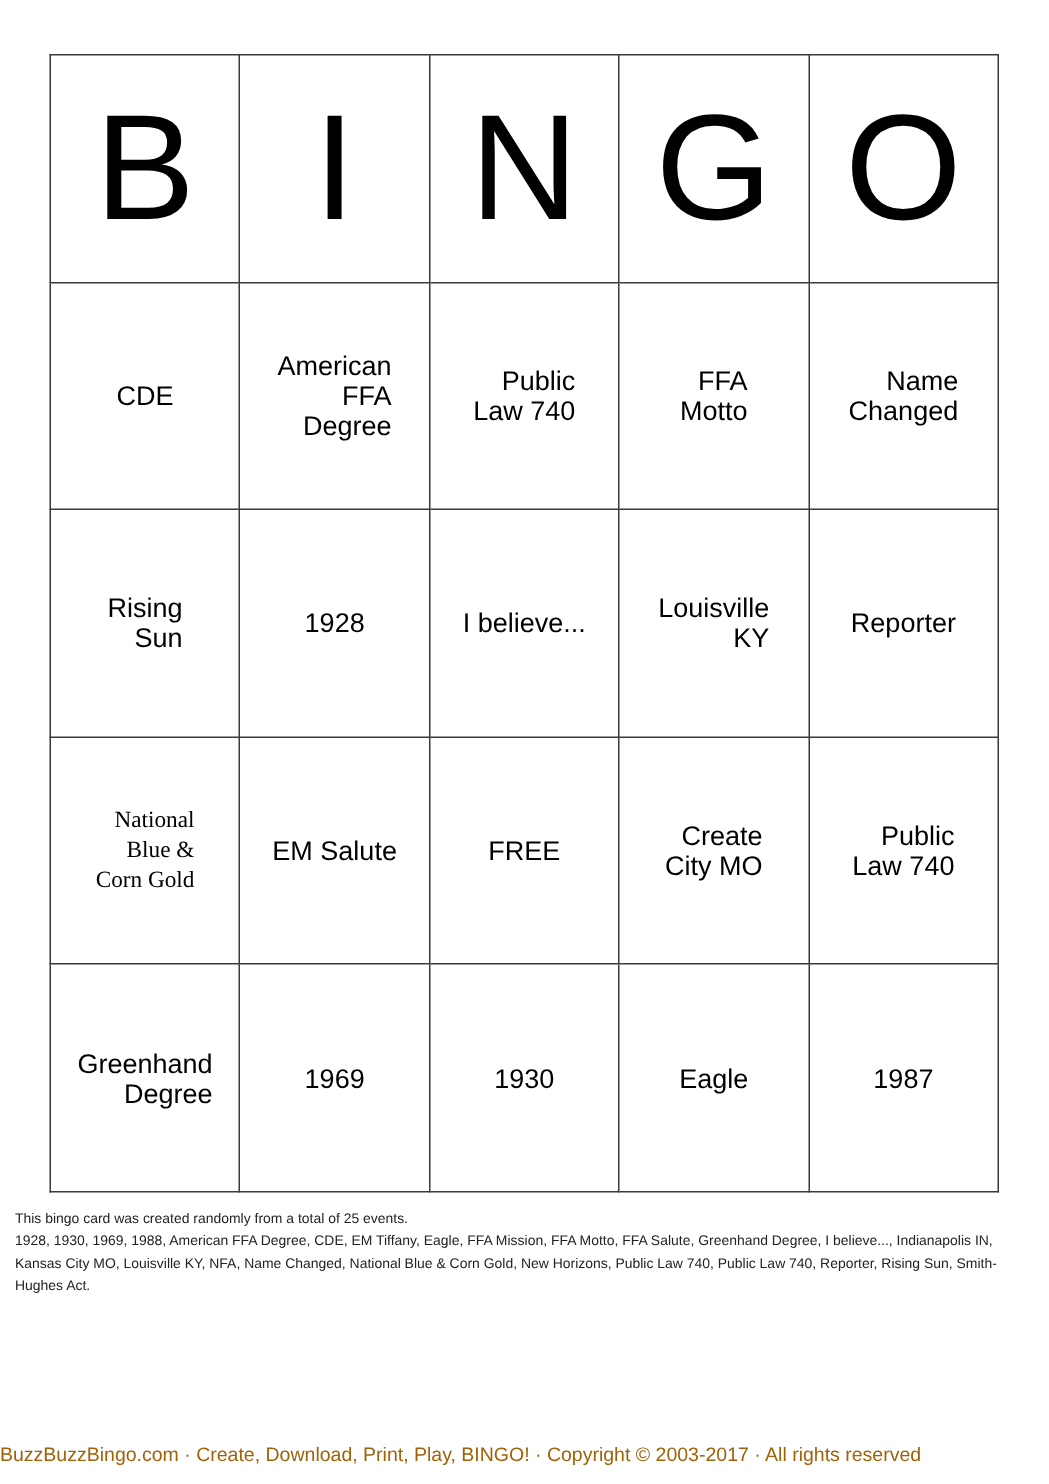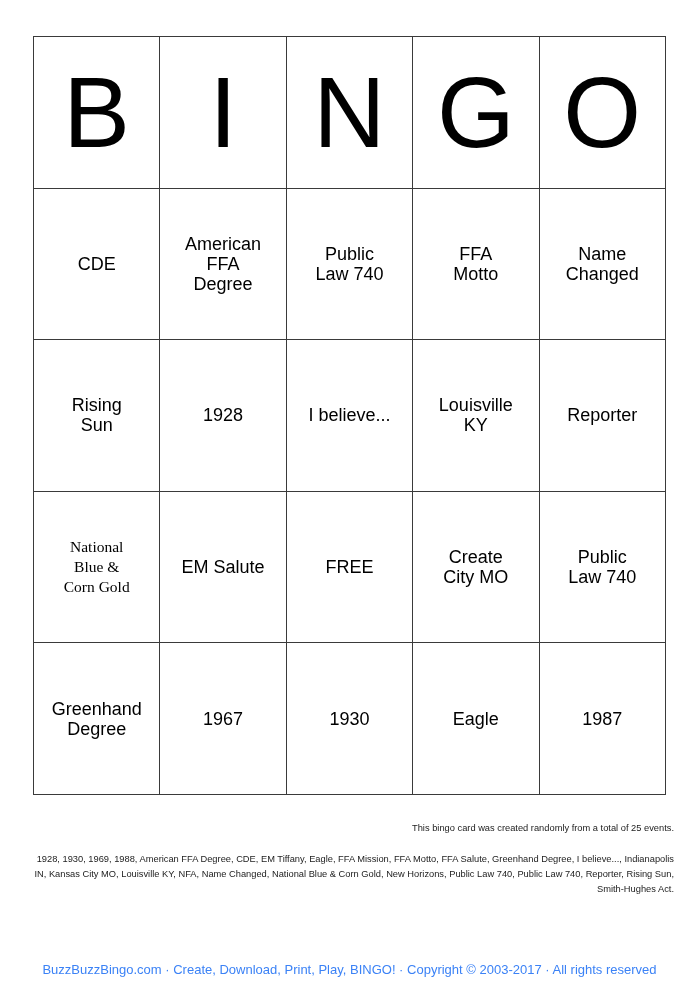--- a/index.html
+++ b/index.html
@@ -43,43 +43,43 @@
       line-height: 20px;
     }
     .card td.cell.small {
       font-size: 15.5px;
       line-height: 20px;
       font-family: Liberation Serif, serif;
     }
     .cell-text {
       white-space: pre-line;
       display: inline-block;
+      text-align: right;
     }
     .info {
       position: absolute;
       left: 10px;
       top: 805px;
       width: 680px;
       font-size: 9.3px;
       line-height: 15px;
       color: #222;
     }
     .info p {
-      margin: 16px;
-      text-align: right;
+      margin: 0;
     }
     .footer {
       position: absolute;
       left: 0;
       top: 962px;
       width: 699px;
-      text-align: center;
+      text-align: left;
       font-size: 13px;
       line-height: 16px;
-      color: #3b82f6;
+      color: #a16207;
     }
   </style>
 </head>
 <body>
 
 <table class="card">
   <tbody>
     <tr class="header">
       <td>B</td>
       <td>I</td>
@@ -115,21 +115,21 @@
       <td class="cell"><span class="cell-text">EM Salute</span></td>
       <td class="cell"><span class="cell-text">FREE</span></td>
       <td class="cell"><span class="cell-text">Create
 City MO</span></td>
       <td class="cell"><span class="cell-text">Public
 Law 740</span></td>
     </tr>
     <tr>
       <td class="cell"><span class="cell-text">Greenhand
 Degree</span></td>
-      <td class="cell"><span class="cell-text">1967</span></td>
+      <td class="cell"><span class="cell-text">1969</span></td>
       <td class="cell"><span class="cell-text">1930</span></td>
       <td class="cell"><span class="cell-text">Eagle</span></td>
       <td class="cell"><span class="cell-text">1987</span></td>
     </tr>
   </tbody>
 </table>
 
 <div class="info">
   <p>This bingo card was created randomly from a total of 25 events.</p>
   <p>1928, 1930, 1969, 1988, American FFA Degree, CDE, EM Tiffany, Eagle, FFA Mission, FFA Motto, FFA Salute, Greenhand Degree, I believe..., Indianapolis IN, Kansas City MO, Louisville KY, NFA, Name Changed, National Blue &amp; Corn Gold, New Horizons, Public Law 740, Public Law 740, Reporter, Rising Sun, Smith-Hughes Act.</p>

